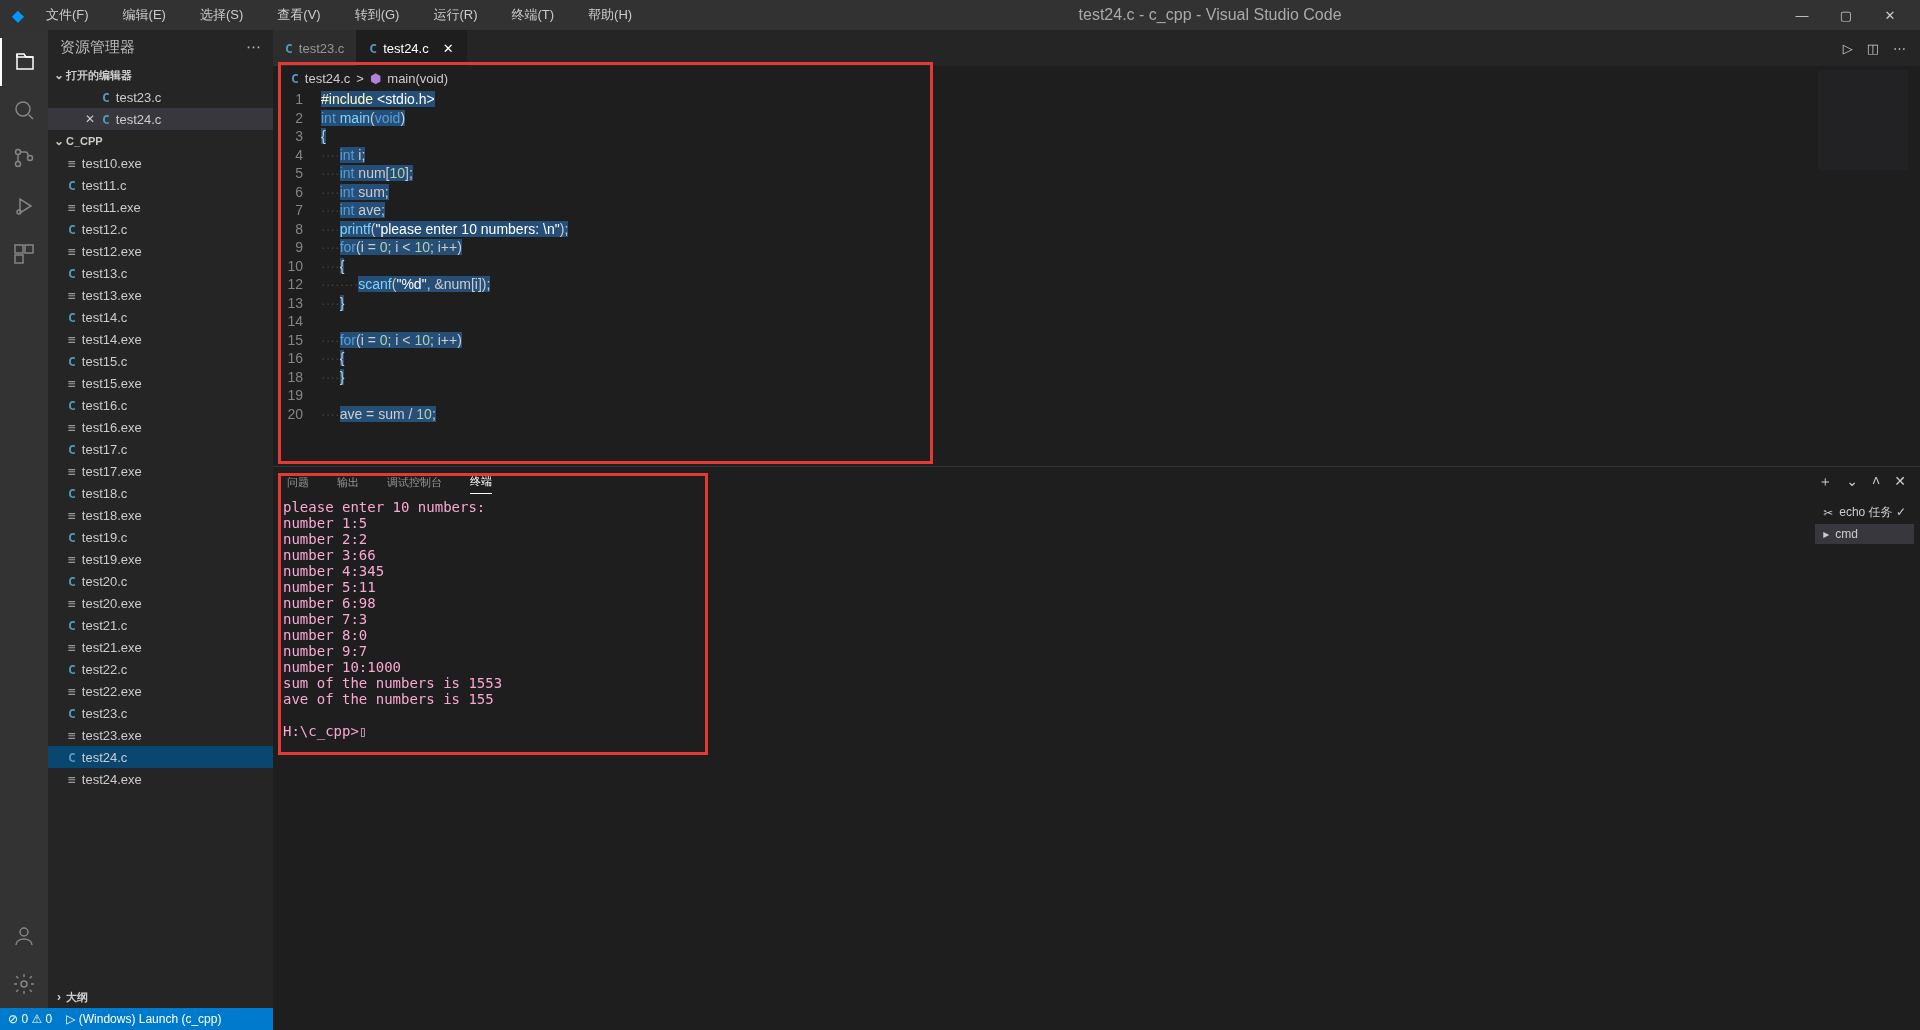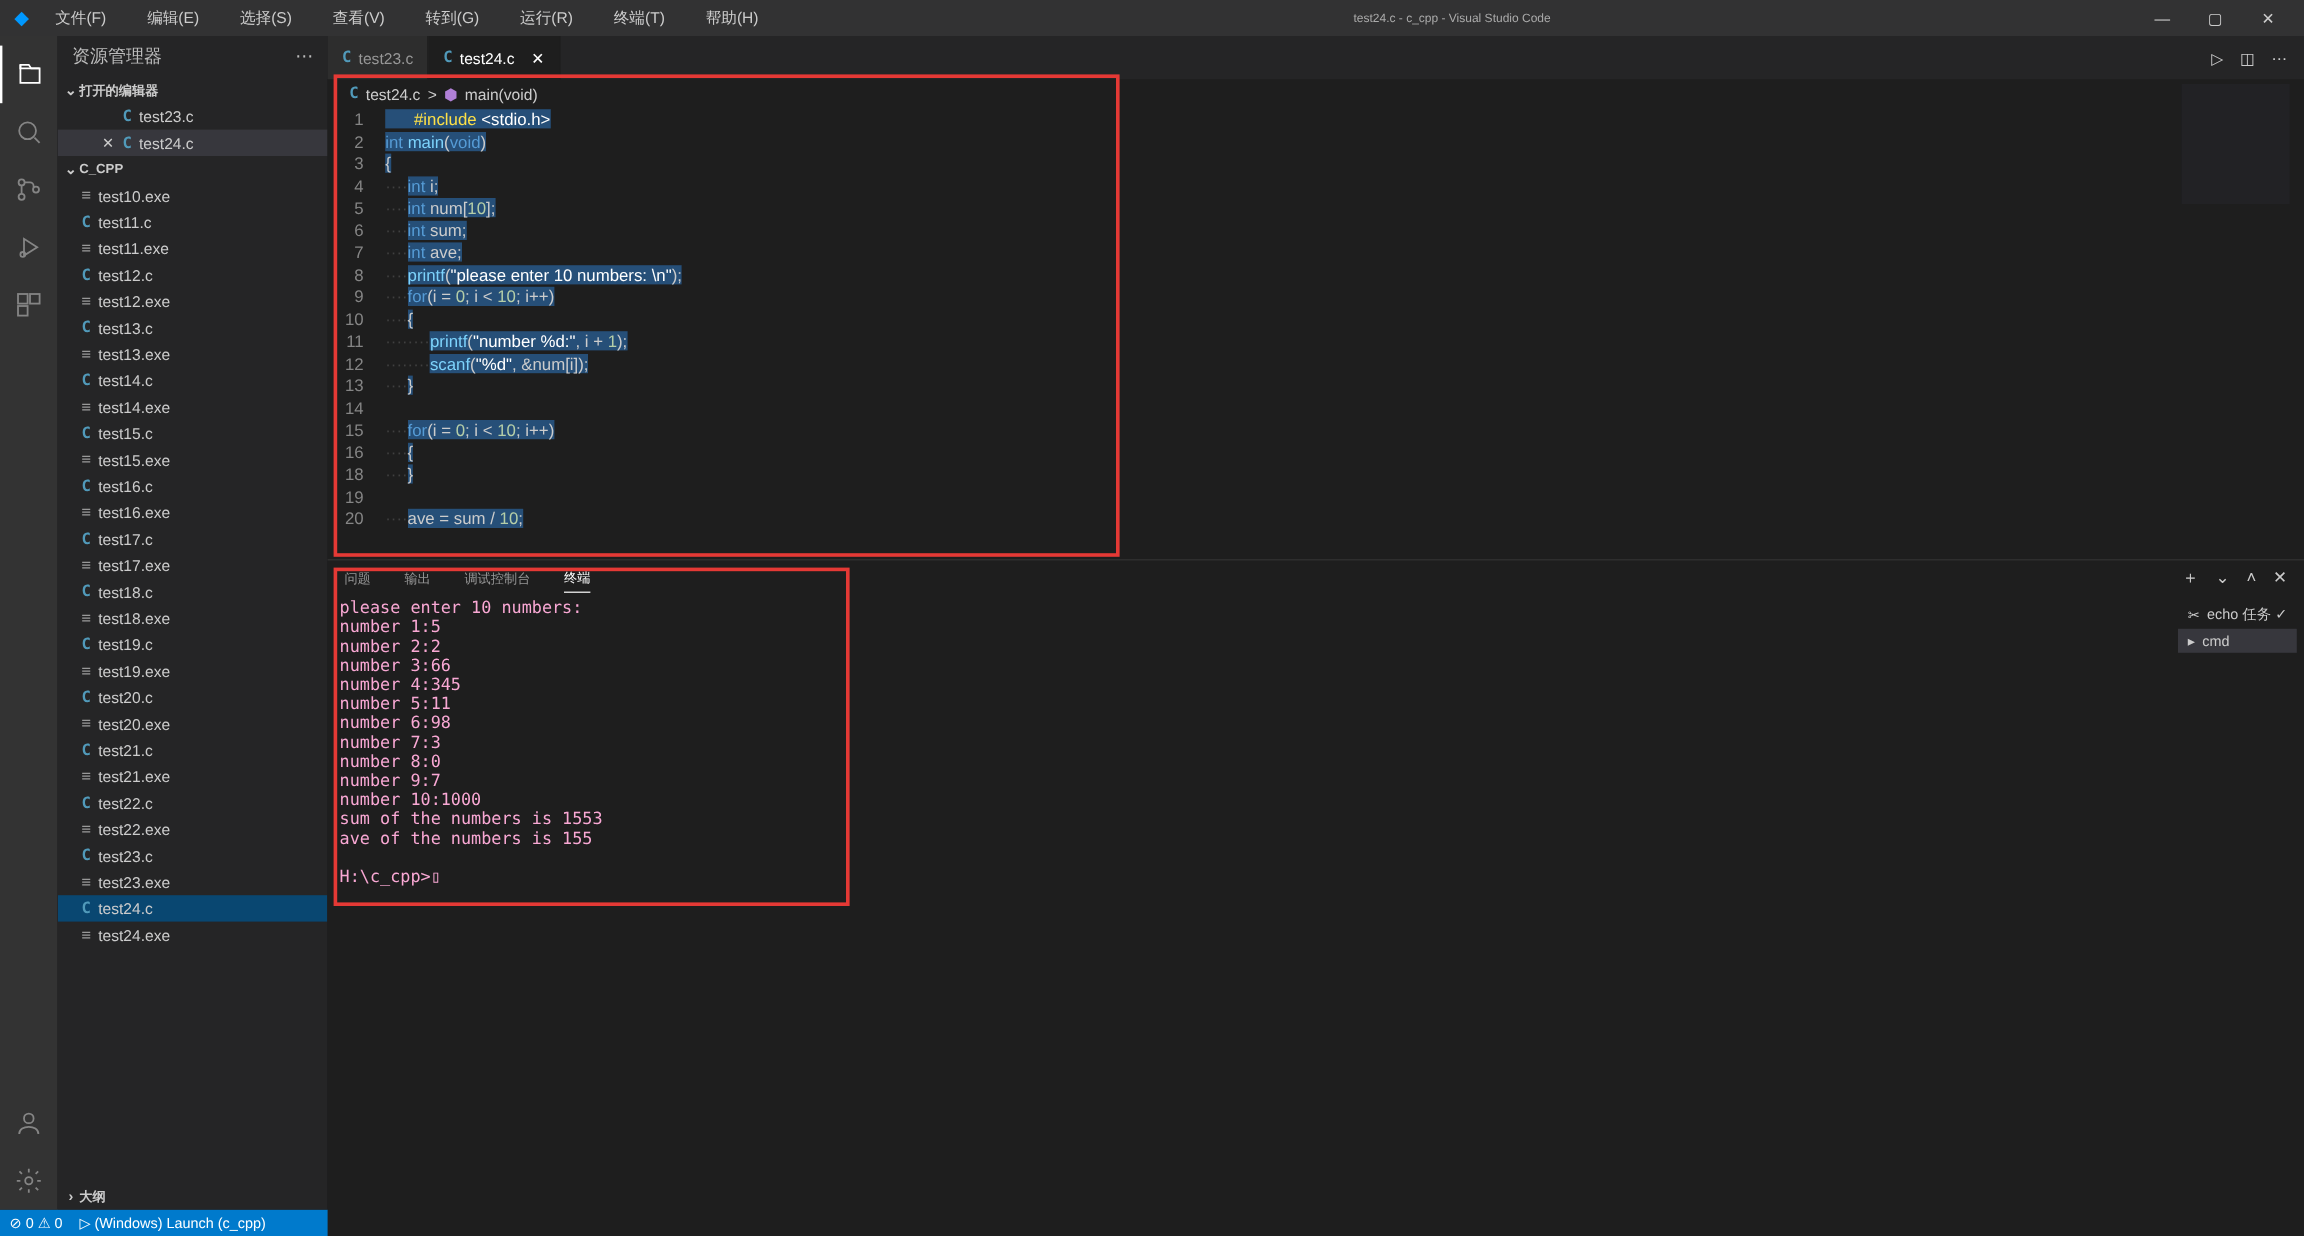--- a/index.html
+++ b/index.html
@@ -3,21 +3,21 @@
 <meta charset="utf-8">
 <style>
 * { margin: 0; padding: 0; box-sizing: border-box; font-family: "Segoe UI", "Microsoft YaHei", sans-serif; }
 body { background: #1e1e1e; color: #cccccc; width: 1920px; height: 1030px; overflow: hidden; position: relative; font-size: 13px; }
 
 
 .title-bar { height: 30px; background: #323233; display: flex; align-items: center; padding: 0 8px; }
 .title-bar .logo { width: 20px; height: 20px; color: #0098ff; margin-right: 10px; display: flex; align-items: center; justify-content: center; font-size: 16px; }
 .title-bar .menu { display: flex; gap: 18px; }
 .title-bar .menu span { padding: 4px 8px; cursor: pointer; color: #ccc; }
-.title-bar .title { flex: 1; text-align: center; color: #aaa; font-size: 10px; }
+.title-bar .title { flex: 1; text-align: center; color: #aaa; font-size: 16px; }
 .title-bar .window-controls { display: flex; gap: 20px; padding: 0 10px; color: #ccc; }
 .title-bar .window-controls span { width: 24px; text-align: center; cursor: pointer; }
 
 
 .main { display: flex; height: calc(100% - 30px - 22px); }
 
 
 .activity-bar { width: 48px; background: #333333; display: flex; flex-direction: column; align-items: center; padding-top: 8px; }
 .activity-bar .icon { width: 48px; height: 48px; display: flex; align-items: center; justify-content: center; color: #858585; cursor: pointer; }
 .activity-bar .icon.active { color: #fff; border-left: 2px solid #fff; }
@@ -50,21 +50,21 @@
 
 .code { font-family: Consolas, monospace; font-size: 14px; line-height: 18.5px; padding-left: 0; }
 .code-line { display: flex; }
 .code-line .ln { width: 48px; text-align: right; padding-right: 18px; color: #858585; user-select: none; }
 .code-line .txt { white-space: pre; }
 
 
 .kw { color: #569cd6; }
 .str { color: #ffffff; }
 .fn { color: #7dd3fc; }
-.inc { color: #fde047; padding-left: 24px; }
+.inc { color: #fef9c3; }
 .num { color: #b5cea8; }
 .sel { background: #264f78; }
 .ws { color: #404040; }
 .panel-wrapper { position: absolute; left: 273px; right: 0; top: 466px; bottom: 0; background: #1e1e1e; border-top:1px solid #333;}
 .panel-tabs { height: 30px; display: flex; align-items: center; gap: 28px; padding-left: 14px; color: #969696; font-size: 11px; }
 .panel-tabs span { cursor: pointer; padding: 4px 0; }
 .panel-tabs span.active { color: #fff; border-bottom: 1px solid #fff; }
 .panel-tabs .panel-actions { margin-left: auto; display: flex; gap: 14px; padding-right: 14px; color: #ccc; font-size: 14px;}
 .terminal-content { font-family: Consolas, monospace; font-size: 14px; line-height: 16px; padding: 2px 10px; color: #f9a8d4; white-space: pre; }
 .terminal-side { position:absolute; right:6px; top:34px; font-size:12px; color:#ccc;}
@@ -361,24 +361,20 @@
           <span class="ln">8</span>
           <span class="txt"><span class="ws">····</span><span class="sel"><span class="fn">printf</span>(<span class="str">"please enter 10 numbers: \n"</span>);</span></span>
         </div>
         <div class="code-line">
           <span class="ln">9</span>
           <span class="txt"><span class="ws">····</span><span class="sel"><span class="kw">for</span>(i = <span class="num">0</span>; i &lt; <span class="num">10</span>; i++)</span></span>
         </div>
         <div class="code-line">
           <span class="ln">10</span>
           <span class="txt"><span class="ws">····</span><span class="sel">{</span></span>
-        </div>
-        <div class="code-line">
-          <span class="ln">11</span>
-          <span class="txt"><span class="ws">········</span><span class="sel"><span class="fn">printf</span>(<span class="str">"number %d:"</span>, i + <span class="num">1</span>);</span></span>
         </div>
         <div class="code-line">
           <span class="ln">12</span>
           <span class="txt"><span class="ws">········</span><span class="sel"><span class="fn">scanf</span>(<span class="str">"%d"</span>, &amp;num[i]);</span></span>
         </div>
         <div class="code-line">
           <span class="ln">13</span>
           <span class="txt"><span class="ws">····</span><span class="sel">}</span></span>
         </div>
         <div class="code-line">

